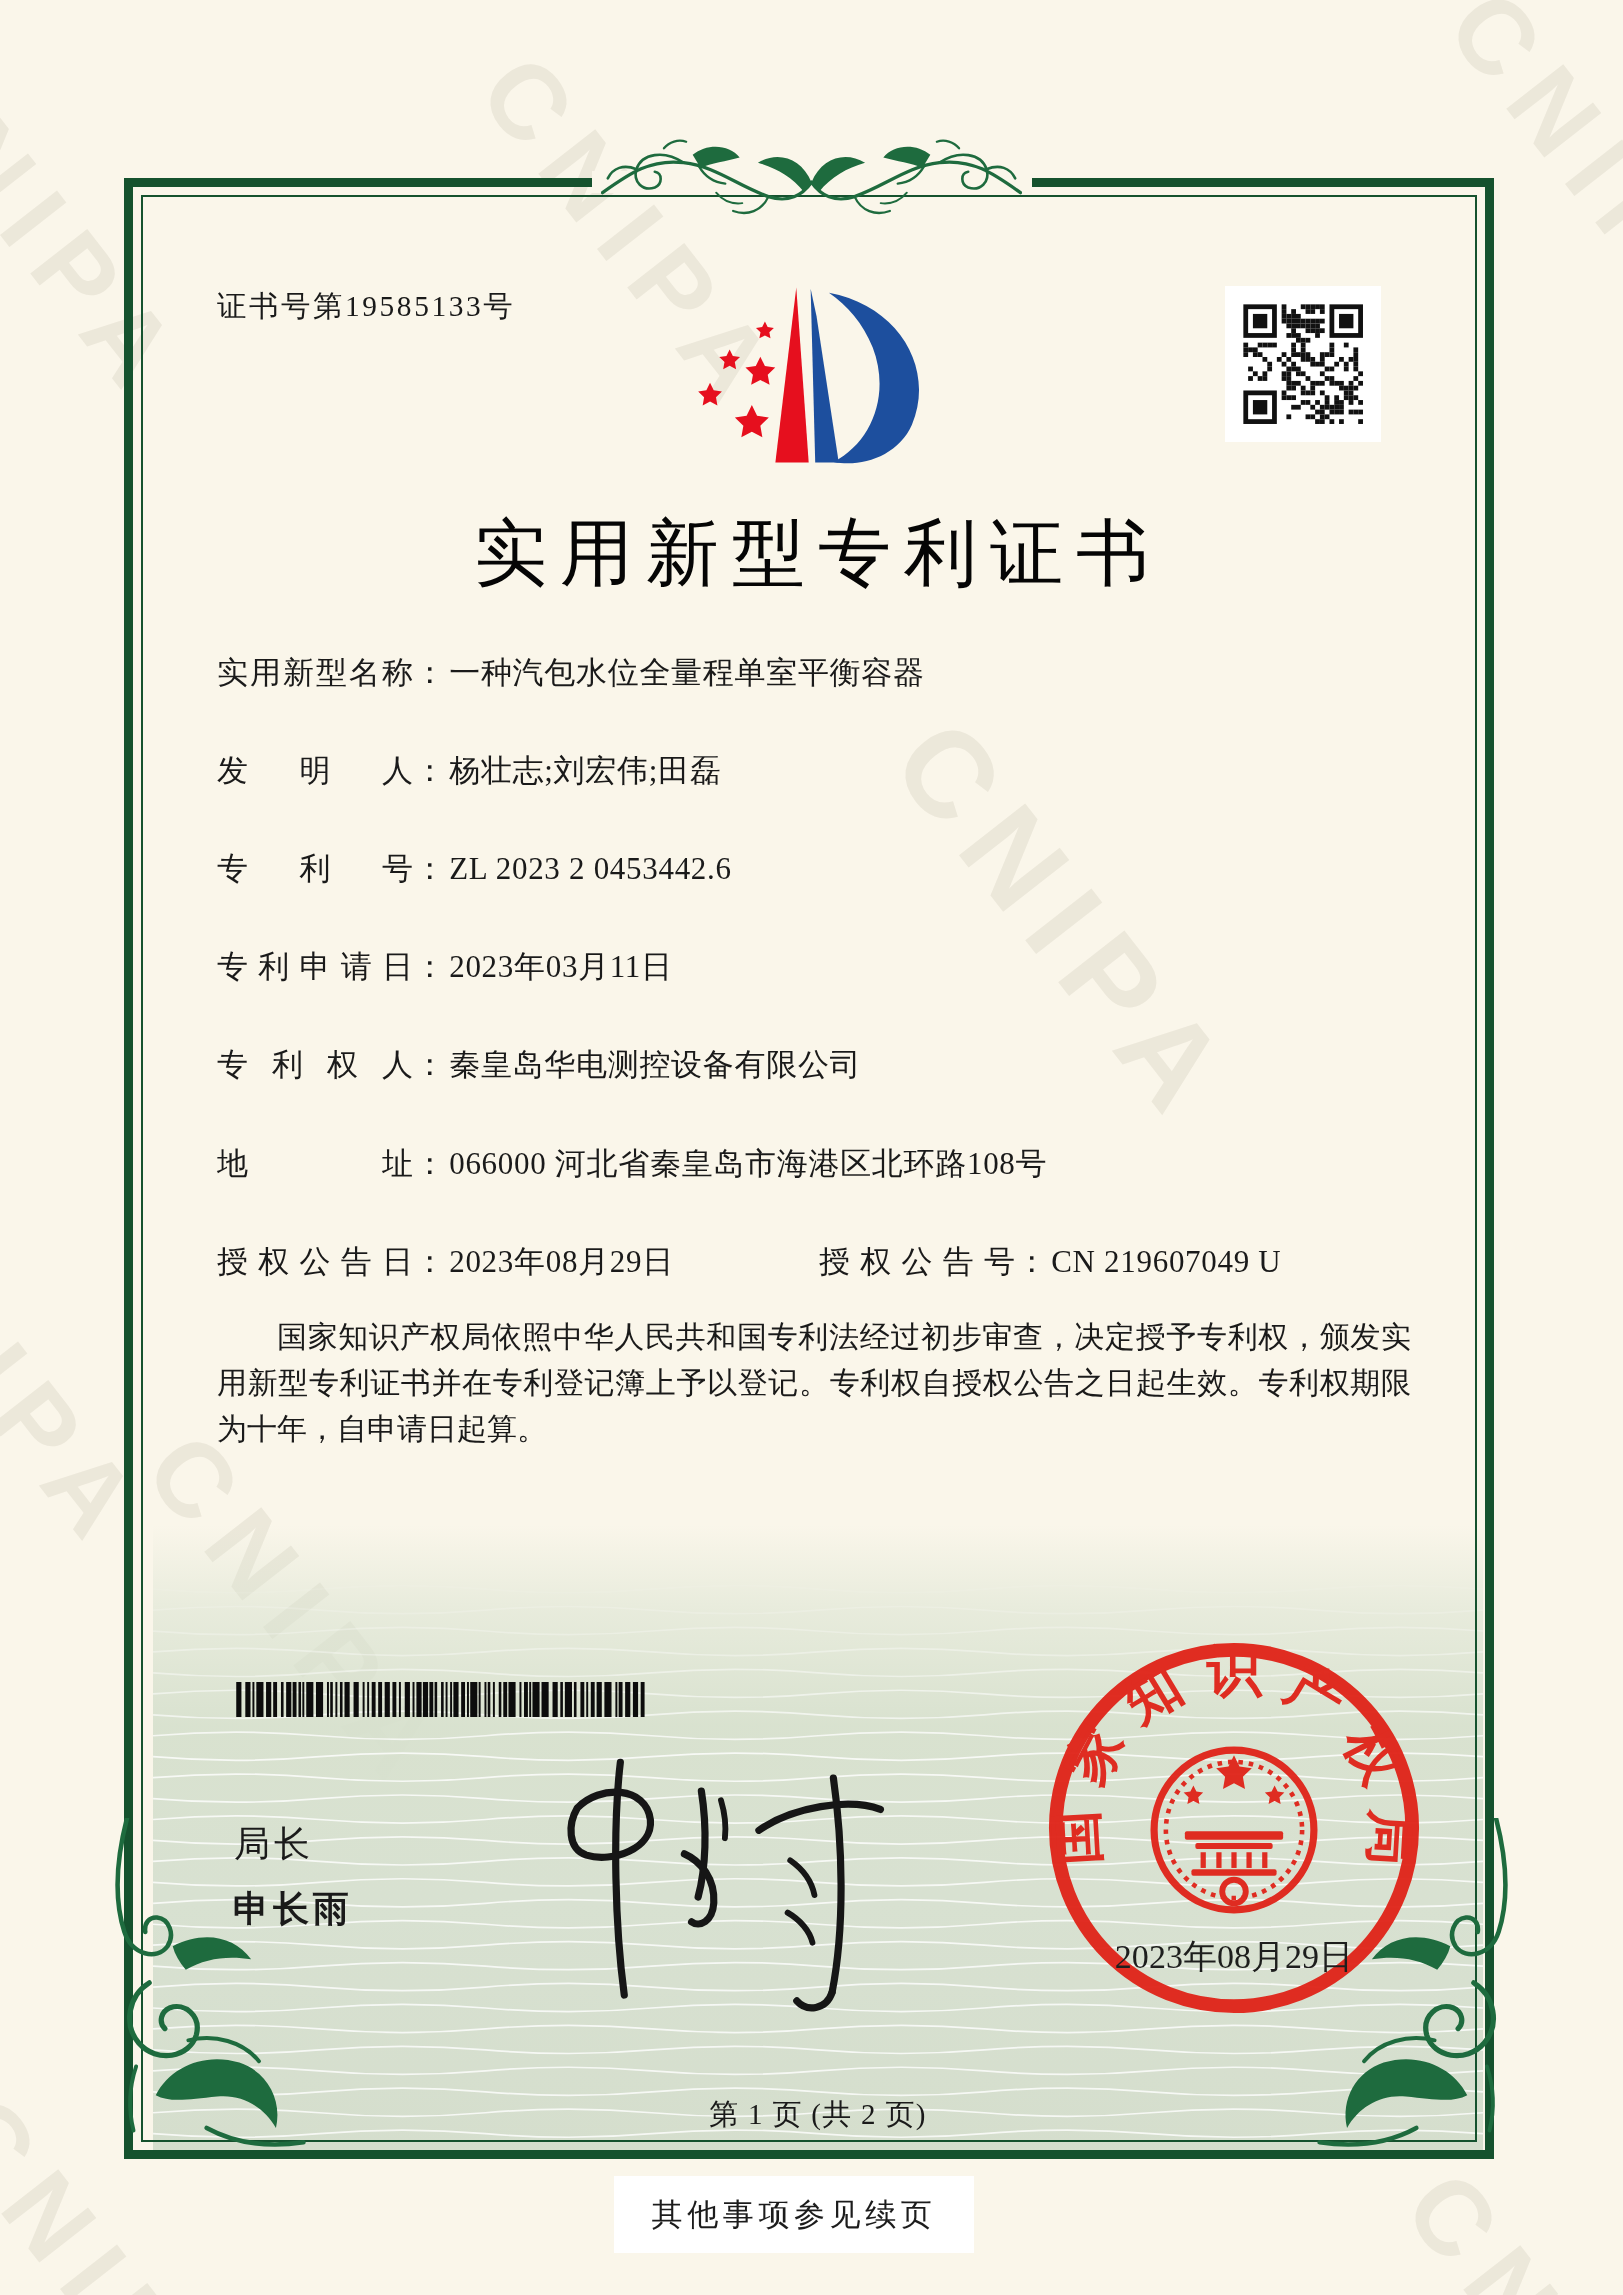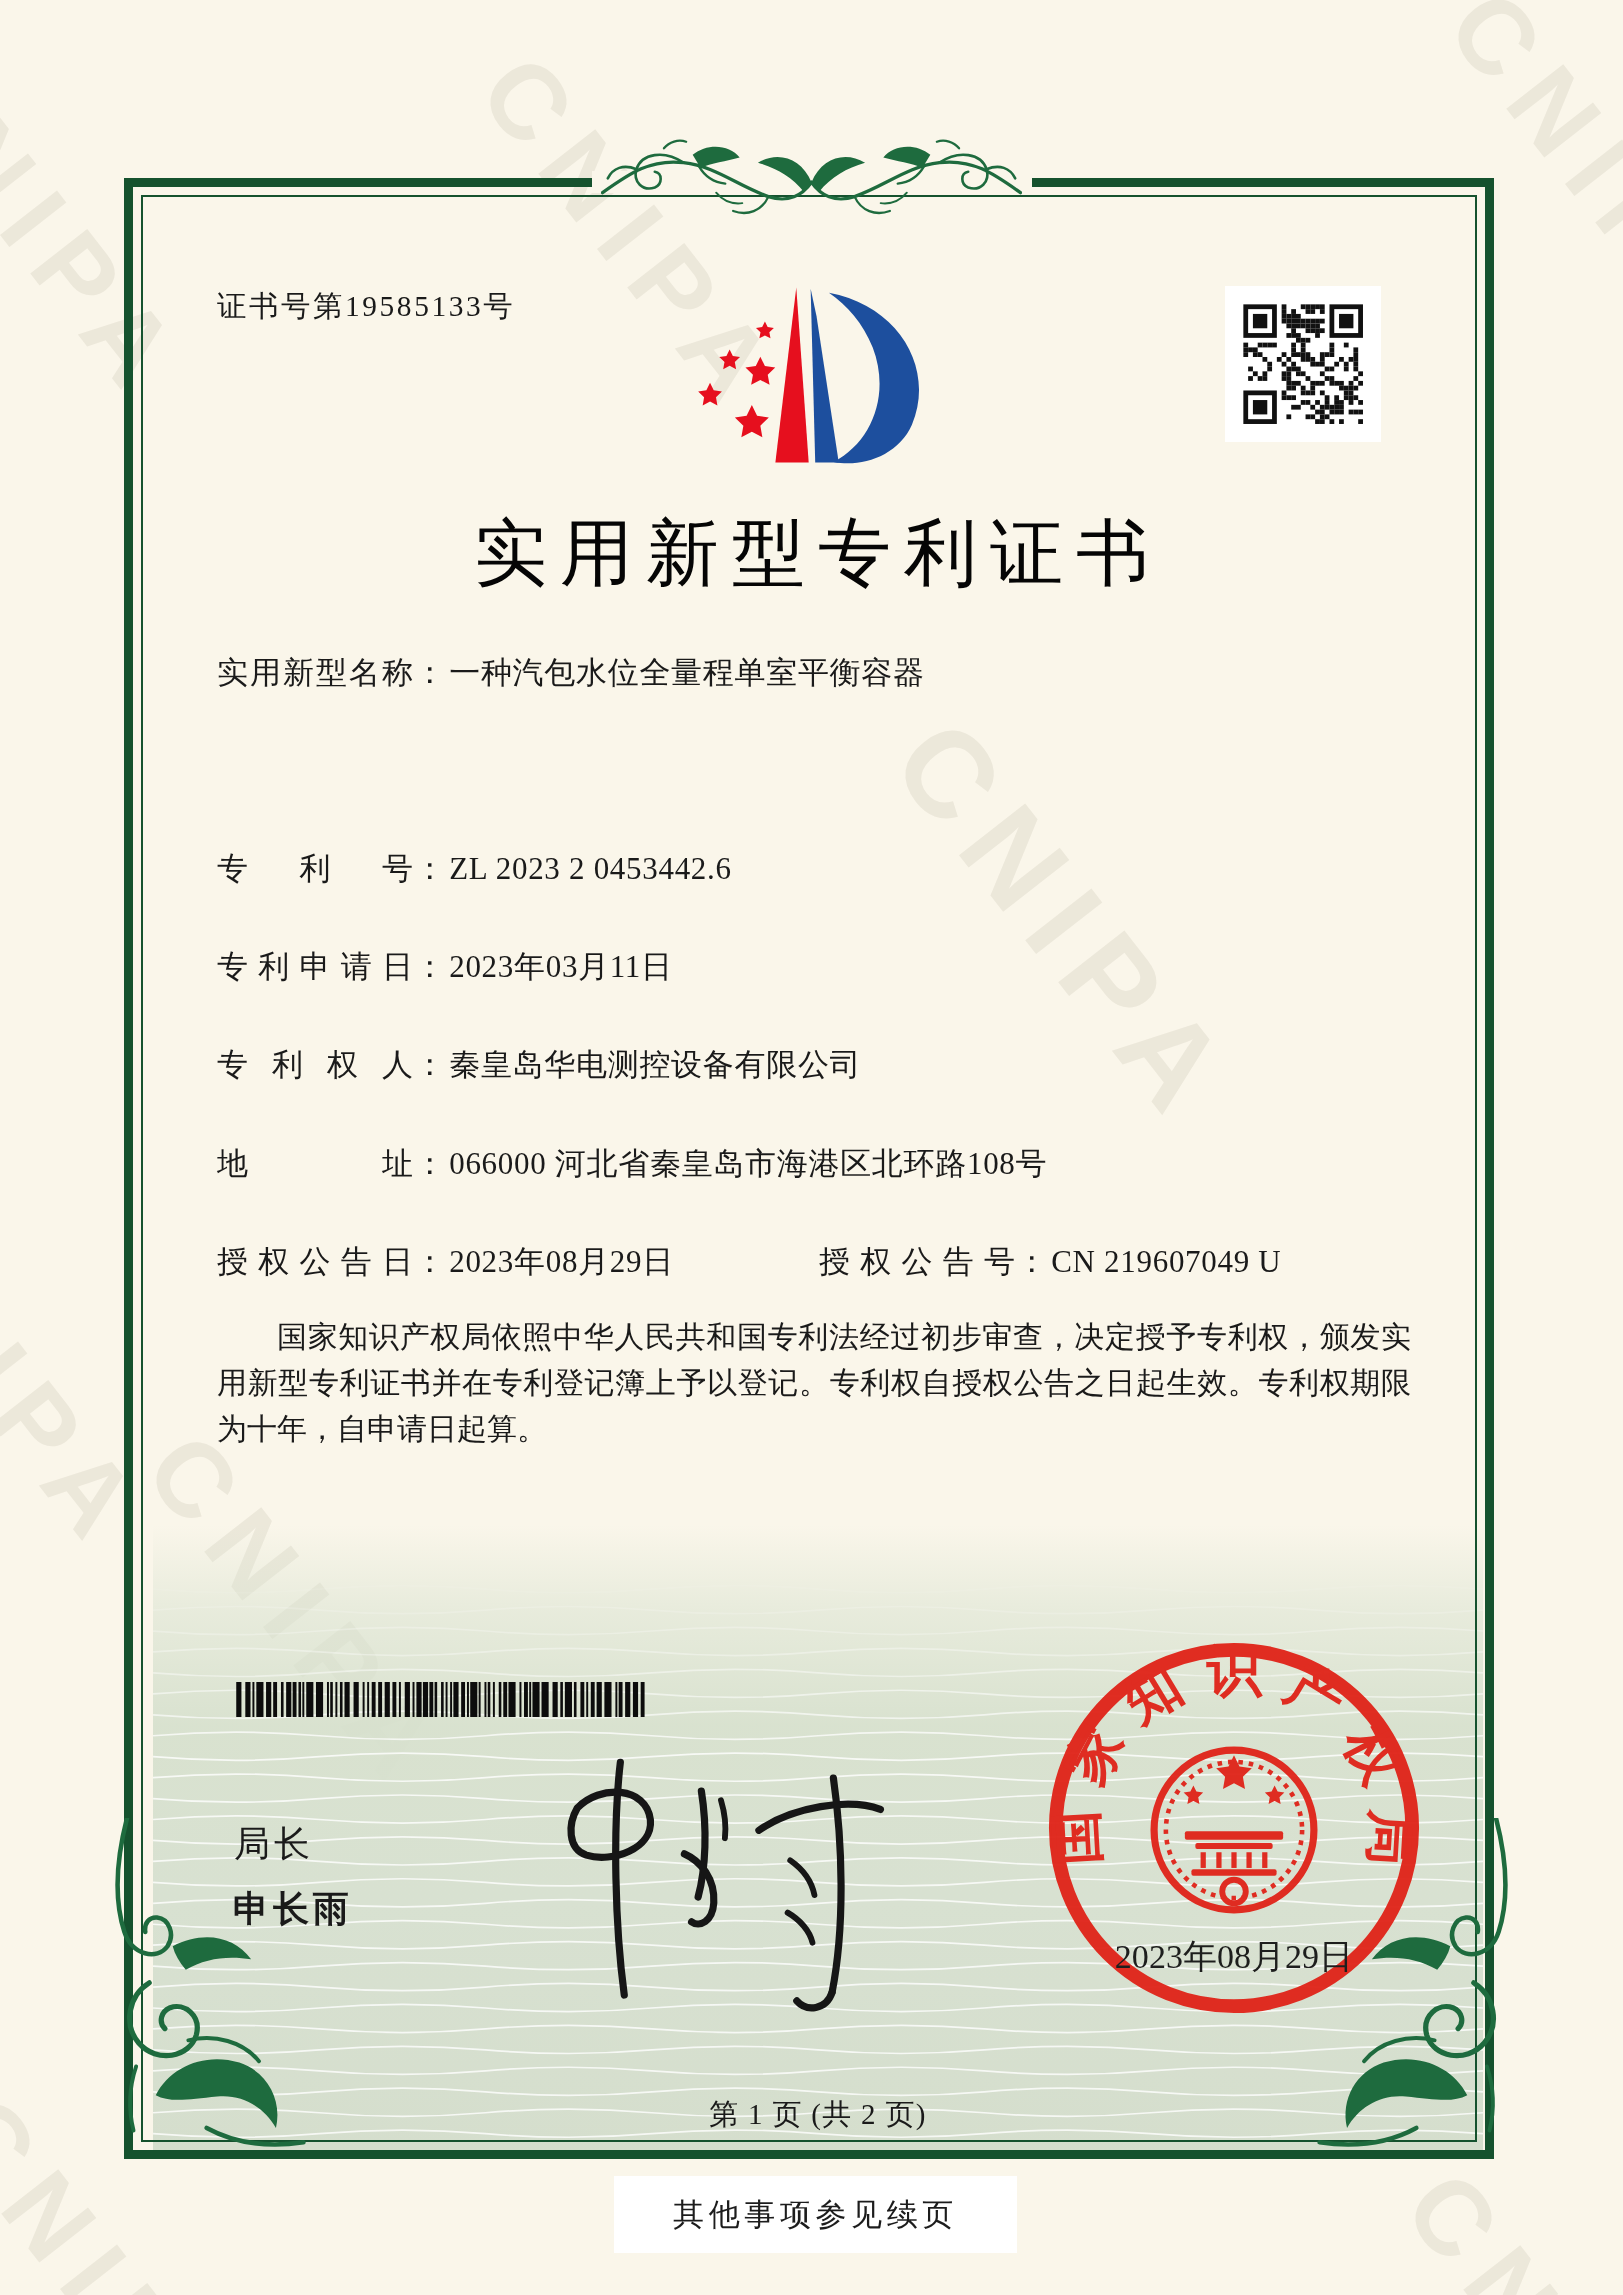--- a/index.html
+++ b/index.html
@@ -84,21 +84,21 @@
     font-family:"Liberation Sans","DejaVu Sans",sans-serif; letter-spacing:3.9px;}
   .sig-script{position:absolute; z-index:6; left:484px; top:1731px;}
   
   .seal{position:absolute; z-index:6; left:1046px; top:1640px; opacity:0.95;}
   
   .page-num{
     position:absolute; z-index:5; left:132px; top:2095px; width:1372px;
     text-align:center; font-size:29px; letter-spacing:1.3px;
   }
   .cont-box{
-    position:absolute; z-index:5; left:614px; top:2176px; width:403px; height:77px;
+    position:absolute; z-index:5; left:614px; top:2176px; width:360px; height:77px;
     background:#ffffff; display:flex; align-items:center; justify-content:center;
   }
   .cont-box span{font-size:31px; letter-spacing:4.6px; color:#1c1c1c;}
 </style>
 </head>
 <body>
 
 <div id="page">
 
   <span class="wm" style="left:-46px;top:19.6px;">CNIPA</span>
@@ -407,20 +407,23 @@
         <rect x="35.3" y="166.7" width="36.5" height="36.5" fill="#fff"></rect>
         <rect x="42.6" y="174" width="21.9" height="21.9" fill="#111"></rect>
       </svg>
   </div>
 
   <div class="title serif">实用新型专利证书</div>
 
   <div class="field-row row-t1">
     <span class="flabel">实用新型名称</span><span class="fcolon">：</span><span class="fvalue">一种汽包水位全量程单室平衡容器</span>
   </div>
+  <div class="field-row row-t2">
+    <span class="flabel">发明人</span><span class="fcolon">：</span><span class="fvalue">杨壮志;刘宏伟;田磊</span>
+  </div>
   <div class="field-row row-t3">
     <span class="flabel">专利号</span><span class="fcolon">：</span><span class="fvalue">ZL 2023 2 0453442.6</span>
   </div>
   <div class="field-row row-t4">
     <span class="flabel">专利申请日</span><span class="fcolon">：</span><span class="fvalue">2023年03月11日</span>
   </div>
   <div class="field-row row-t5">
     <span class="flabel">专利权人</span><span class="fcolon">：</span><span class="fvalue">秦皇岛华电测控设备有限公司</span>
   </div>
   <div class="field-row row-t6">

